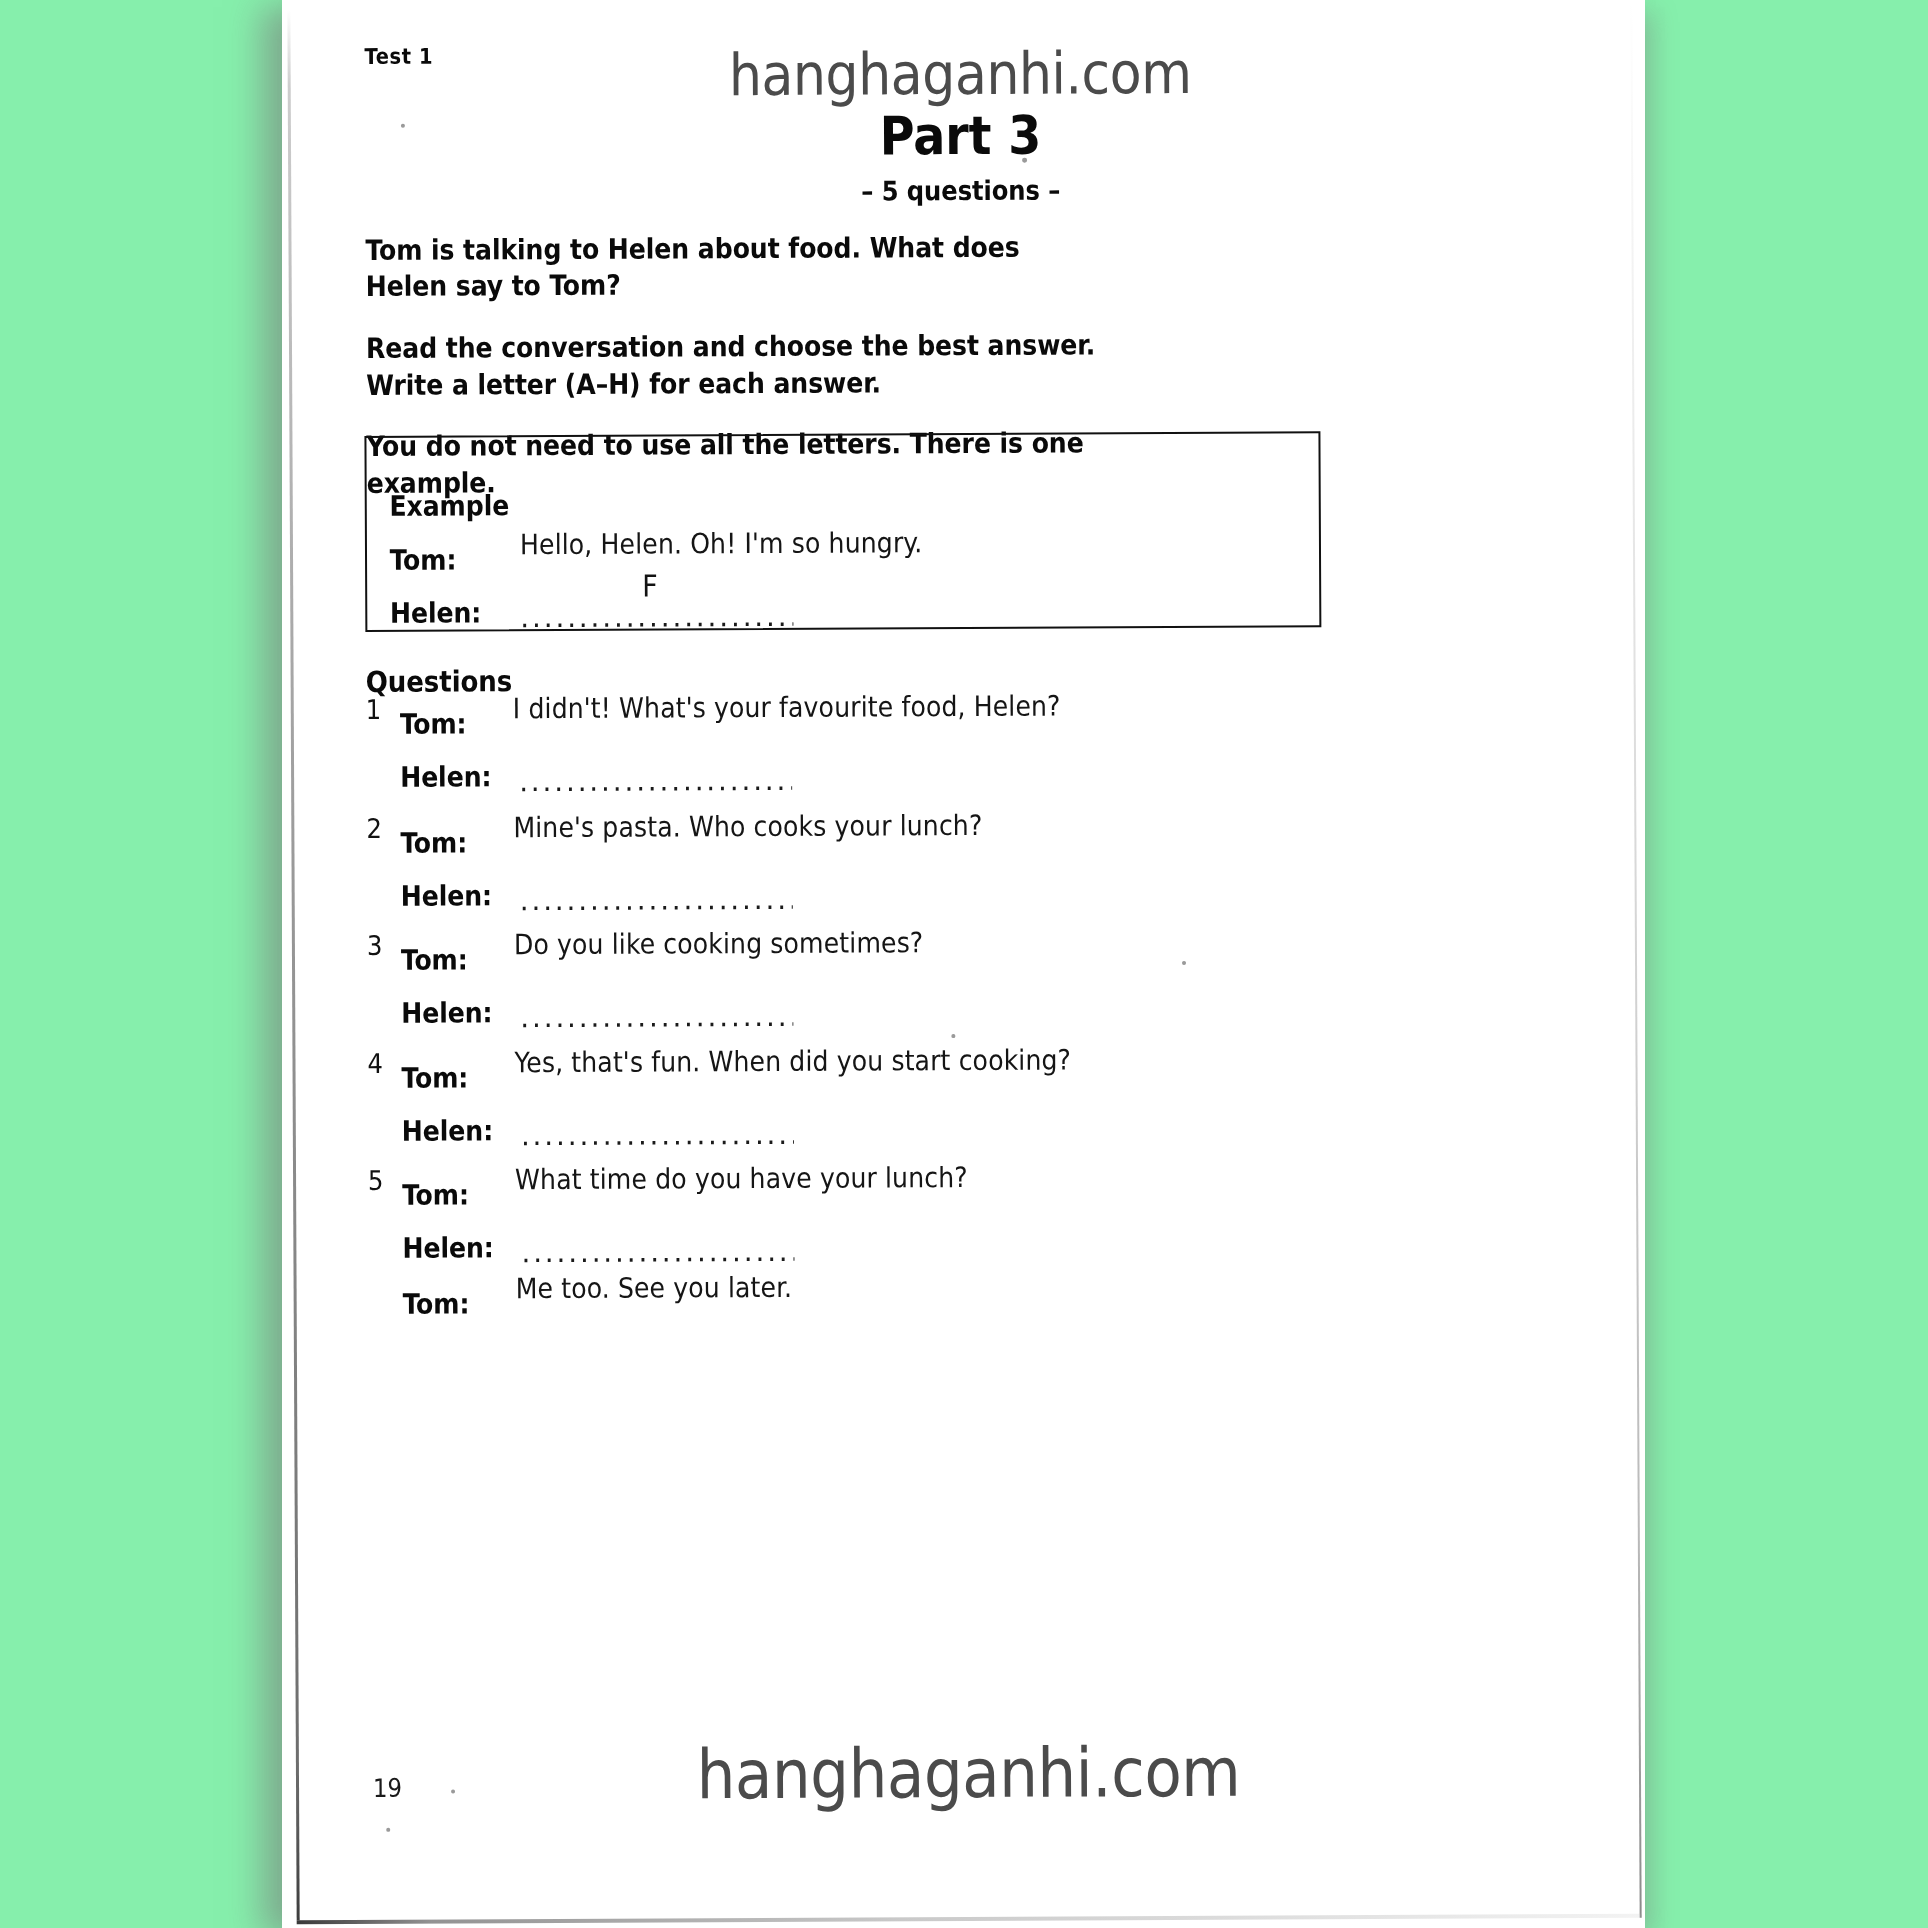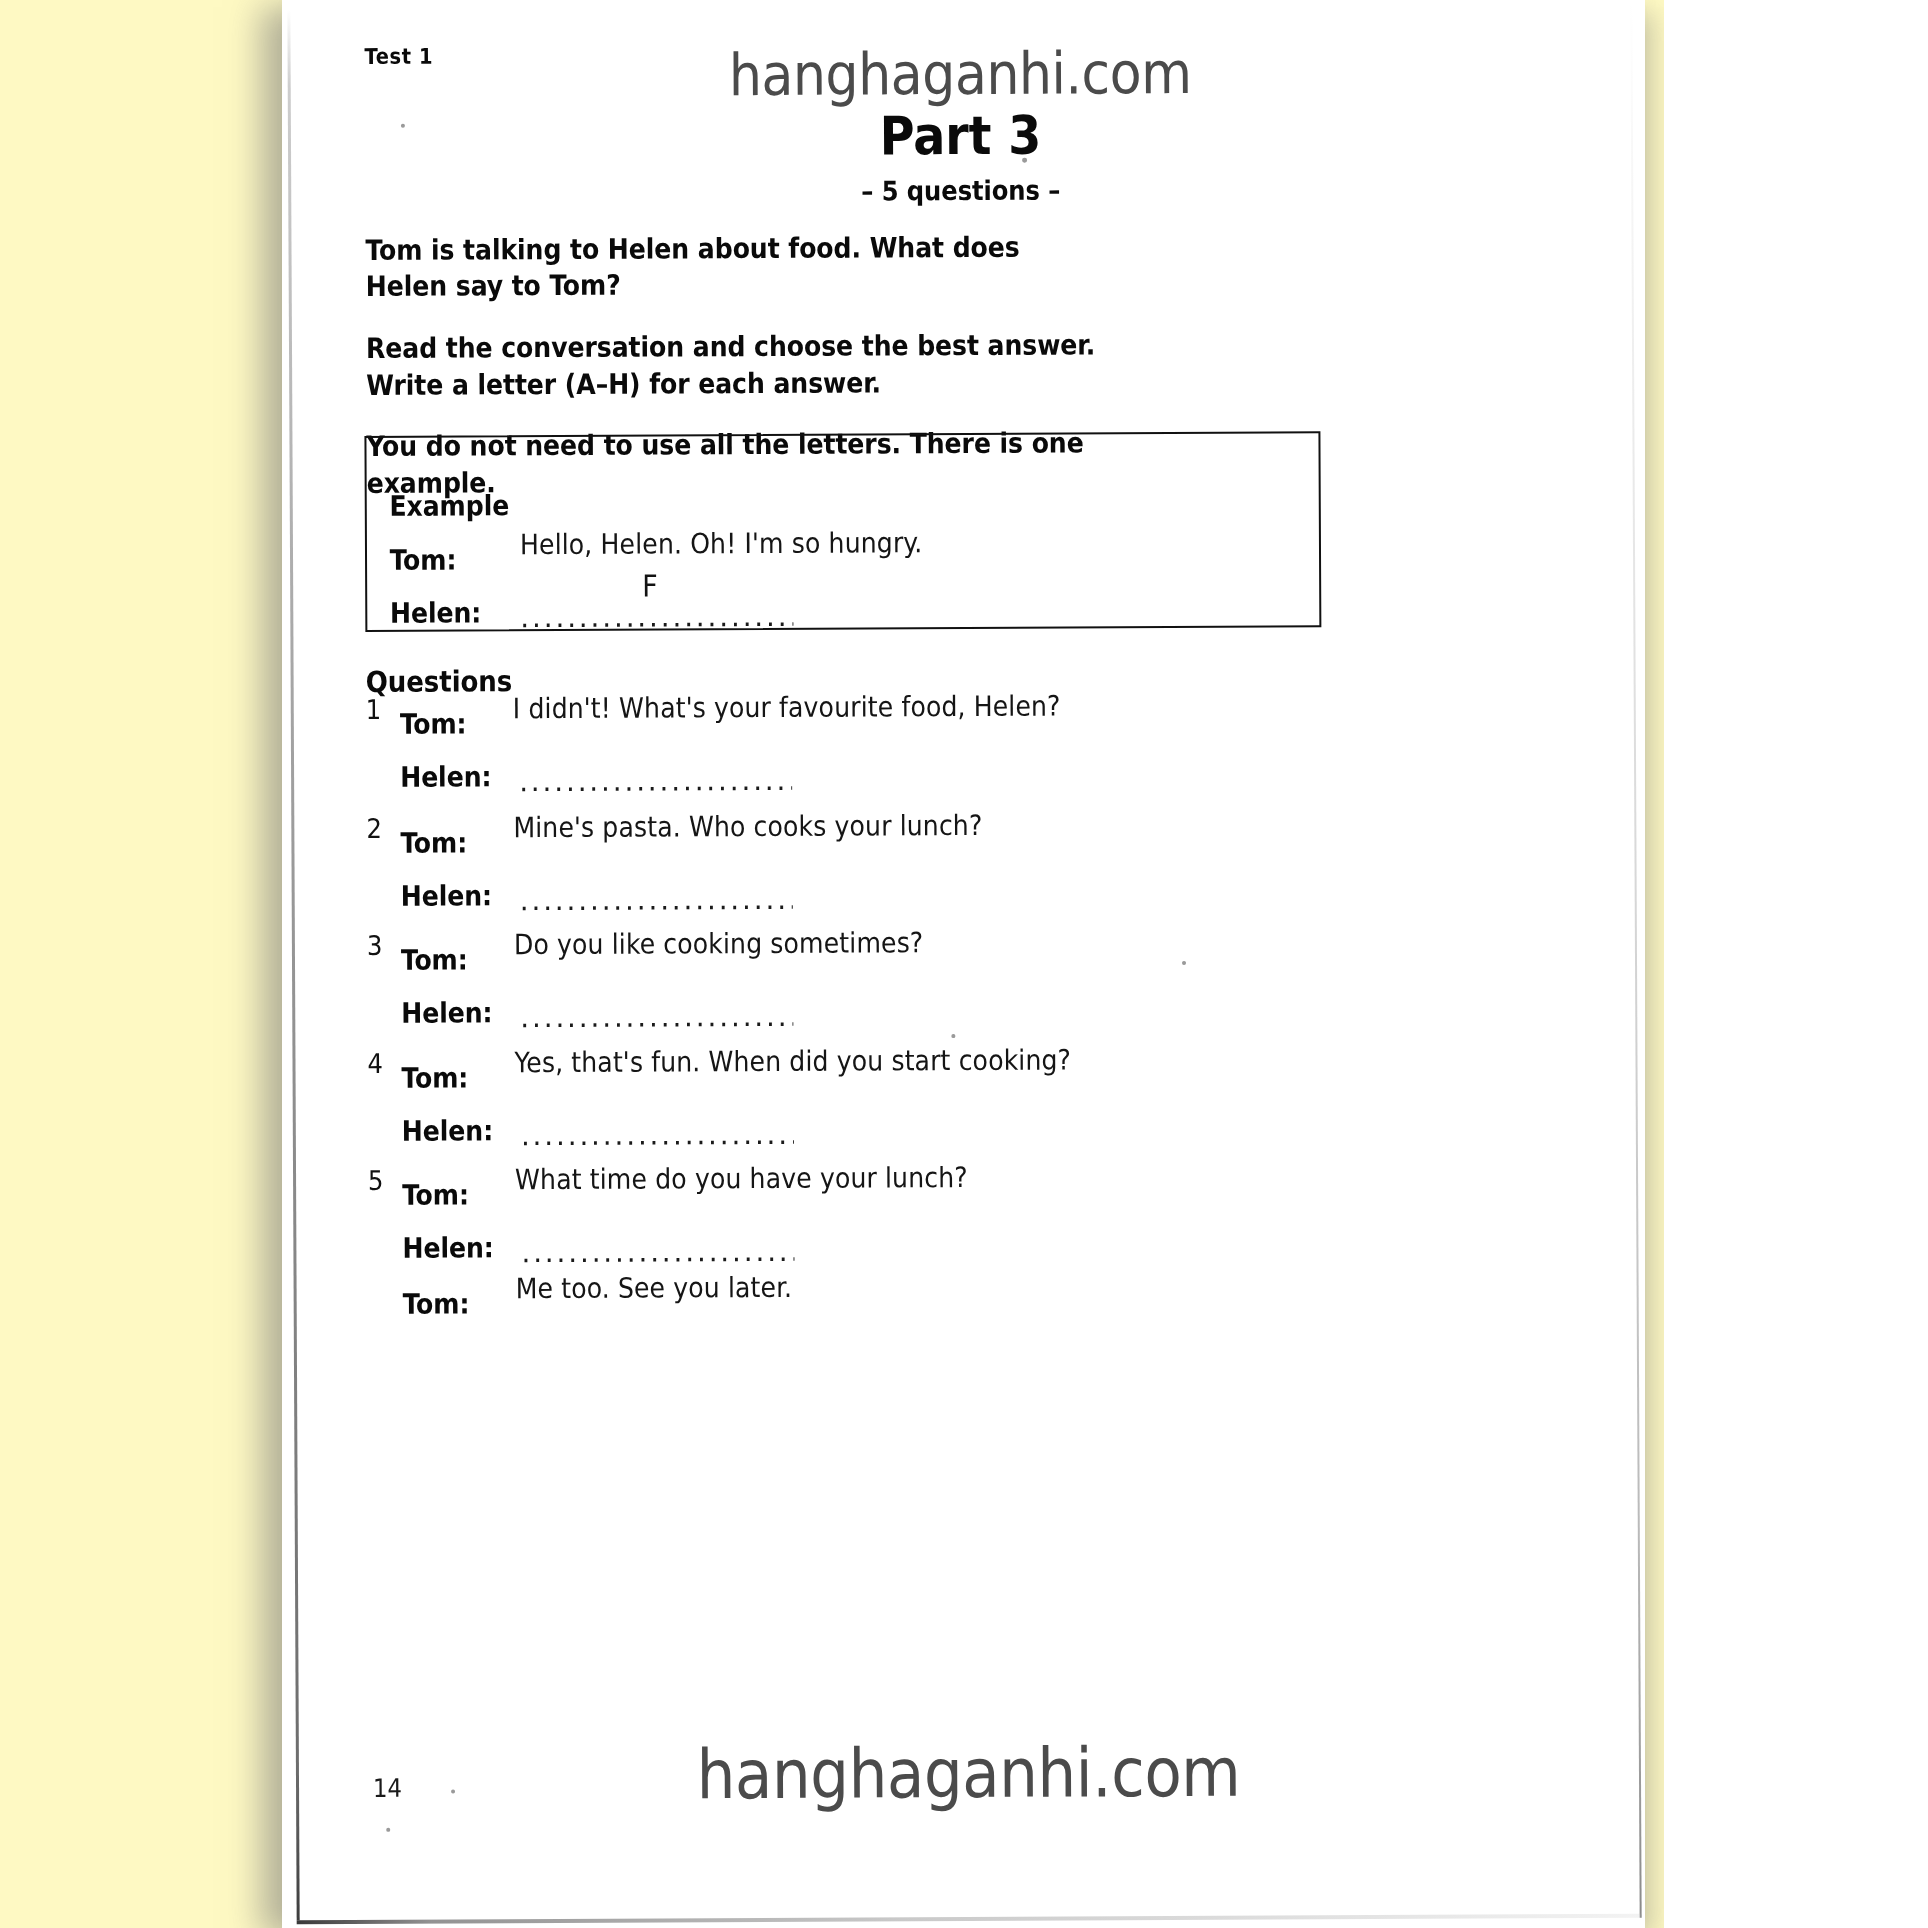--- a/index.html
+++ b/index.html
@@ -4,23 +4,23 @@
 <title>Cambridge English Test Page 14 — Part 3</title>
 <style>
   html, body {
     margin: 0;
     padding: 0;
     background: #ffffff;
   }
 
   #viewport {
     position: relative;
-    width: 1664px;
+    width: 1928px;
     height: 1928px;
-    background: #fef9c3;
+    background: #86efac;
     overflow: hidden;
     font-family: "DejaVu Sans", sans-serif;
   }
 
   
   #page-shadow {
     position: absolute;
     left: 282px;
     top: -5.6px;
     width: 1363px;
@@ -382,19 +382,19 @@
       </div>
     </div>
 
     <div class="qblock" id="closing">
       <div class="row">
         <div class="speaker tom hw-bold">Tom:</div>
         <div class="line hw-light">Me too. See you later.</div>
       </div>
     </div>
 
-    <div id="page-number">14</div>
+    <div id="page-number">19</div>
 
     <div id="watermark-bottom" class="watermark">hanghaganhi.com</div>
 
   </div>
 </div>
 
 
 </body></html>

